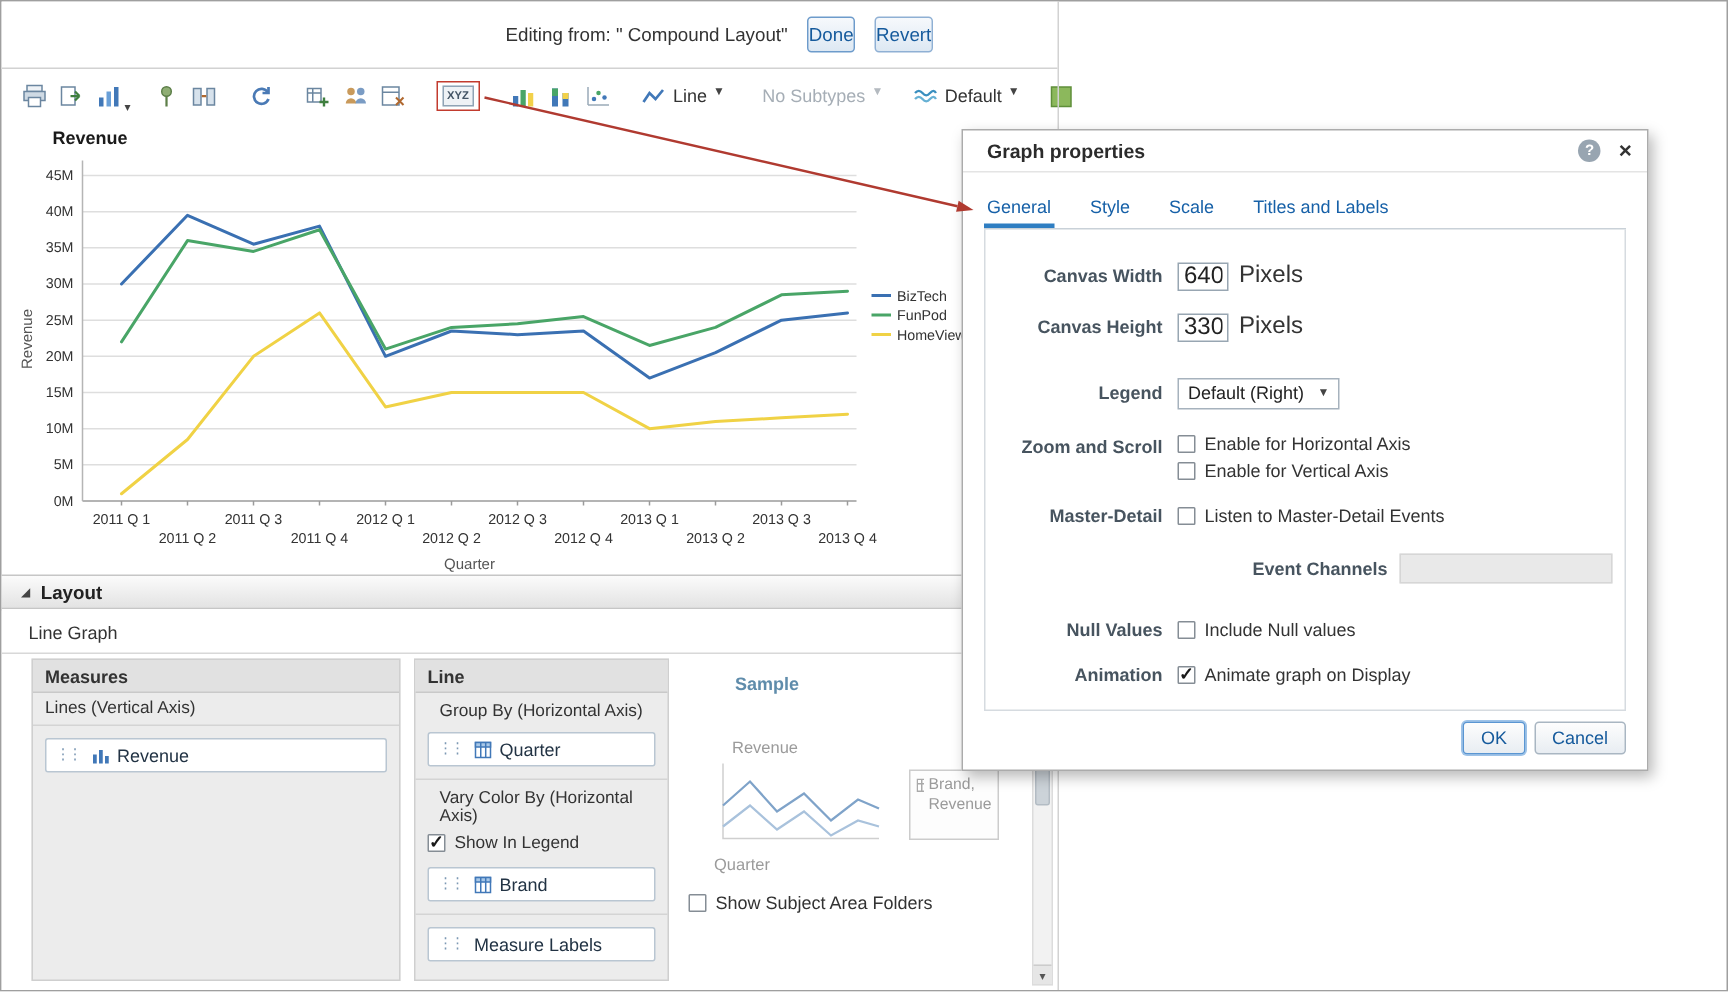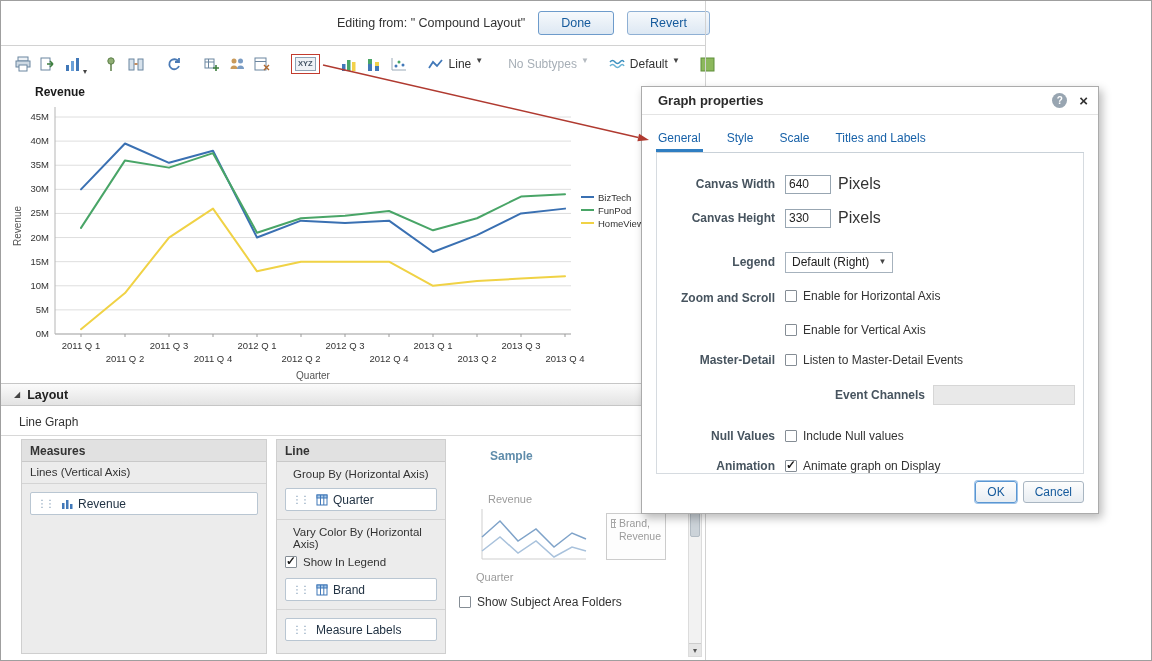--- a/index.html
+++ b/index.html
@@ -3,21 +3,21 @@
 <meta charset="utf-8">
 <style>
 *{box-sizing:border-box;margin:0;padding:0}
 body{font-family:"Liberation Sans",sans-serif;background:#e9e9e9}
 .screen{position:relative;width:1152px;height:661px;background:#fff;border:1px solid #9f9f9f;overflow:hidden}
 
 
 .top-bar{position:absolute;left:0;top:0;width:704px;height:45px;border-bottom:1px solid #d2d2d2;background:#fff}
 .edit-group{position:absolute;left:336px;top:10px;display:flex;align-items:center;gap:13px}
 .editing-label{font-size:12.5px;color:#333;white-space:nowrap}
-.hdr-btn{display:inline-block;background:linear-gradient(#f6f9fc,#dde8f3);border:1px solid #8fb0d4;border-radius:3px;color:#155a9c;font-size:12.5px;padding:4px 22px;cursor:pointer}
+.hdr-btn{display:inline-block;background:linear-gradient(#f6f9fc,#dde8f3);border:1px solid #8fb0d4;border-radius:3px;color:#155a9c;font-size:12.5px;padding:4px 0;cursor:pointer}
 .hdr-btn.primary{border-color:#6d9bcb}
 
 
 .toolbar{position:absolute;left:0;top:46px;width:704px;height:34px;display:flex;align-items:center;padding-left:13px}
 .tbtn{display:inline-flex;justify-content:center;margin-right:7px;position:relative;cursor:pointer}
 .tbtn.sep{margin-left:13px}
 .caret{font-size:8px;color:#444;line-height:1}
 .caret.under{position:absolute;right:-5px;bottom:-4px}
 .xyz-box{font-size:7.5px;font-weight:bold;color:#445566;border:1px solid #8fa3b5;background:#eef2f6;padding:2px;line-height:1}
 .xyz-btn{border:1px solid #c23b2e;padding:2px 3px}
@@ -70,25 +70,25 @@
 .help-icon{width:15px;height:15px;border-radius:50%;background:#98a5b1;color:#fff;font-size:10px;font-weight:bold;text-align:center;line-height:15px;margin-right:12px;cursor:pointer}
 .close-icon{font-size:15px;font-weight:bold;color:#333;cursor:pointer}
 .tabs{display:flex;gap:22px;margin:6px 14px 0;border-bottom:1px solid #c9d1d8;align-items:center;padding-top:6px}
 .tab{font-size:12px;color:#1761a8;padding:4px 2px 7px;cursor:pointer;white-space:nowrap}
 .tab.active{padding-bottom:4px;border-bottom:3px solid #2f7ec2}
 .dlg-panel{margin:0 14px;border:1px solid #d6dbe0;border-top:none;height:321px;padding-top:20px;position:relative}
 .prop-row{display:flex;align-items:center;min-height:22px}
 .prop-row.top{align-items:flex-start}
 .prop-label{width:128px;text-align:right;padding-right:10px;font-size:12px;font-weight:bold;color:#47545f}
 .prop-label.pt{padding-top:2px}
-.num-input{width:46px;height:19px;border:1px solid #98a6b2;font-size:12px;padding:1px 3px;font-family:inherit;color:#222}
+.num-input{width:34px;height:19px;border:1px solid #98a6b2;font-size:16px;padding:1px 3px;font-family:inherit;color:#222}
 .unit{font-size:16px;color:#333;margin-left:7px}
 .dd{display:inline-flex;align-items:center;gap:9px;border:1px solid #a6b2bd;background:#fff;height:21px;padding:0 6px;font-size:12px;color:#222;cursor:pointer}
 .cb-line{display:flex;align-items:center;gap:6px;font-size:12px;color:#333}
-.stack{display:flex;flex-direction:column;gap:20px}
+.stack{display:flex;flex-direction:column;gap:4px}
 .ev-row{margin:14px 0 0 178px;display:flex;align-items:center;gap:8px}
 .ev-label{font-size:12px;font-weight:bold;color:#47545f}
 .ev-input{width:142px;height:20px;background:#e9e9e9;border:1px solid #d6d6d6;font-family:inherit}
 .dlg-footer{position:absolute;right:14px;bottom:10px;display:flex;gap:6px}
 .dlg-btn{background:linear-gradient(#fdfdfd,#e8edf2);border:1px solid #a9b6c2;border-radius:3px;color:#155a9c;font-size:12px;padding:3px 11px;cursor:pointer}
 .dlg-btn.ok{border-color:#5a96d2;box-shadow:0 0 0 1px #9ec3e8}
 .mt12{margin-top:12px}.mt22{margin-top:22px}.mt16{margin-top:16px}.mt20{margin-top:20px}.mt8{margin-top:8px}
 
 .arrow-overlay{position:absolute;left:0;top:0;z-index:30;pointer-events:none}
 </style>

